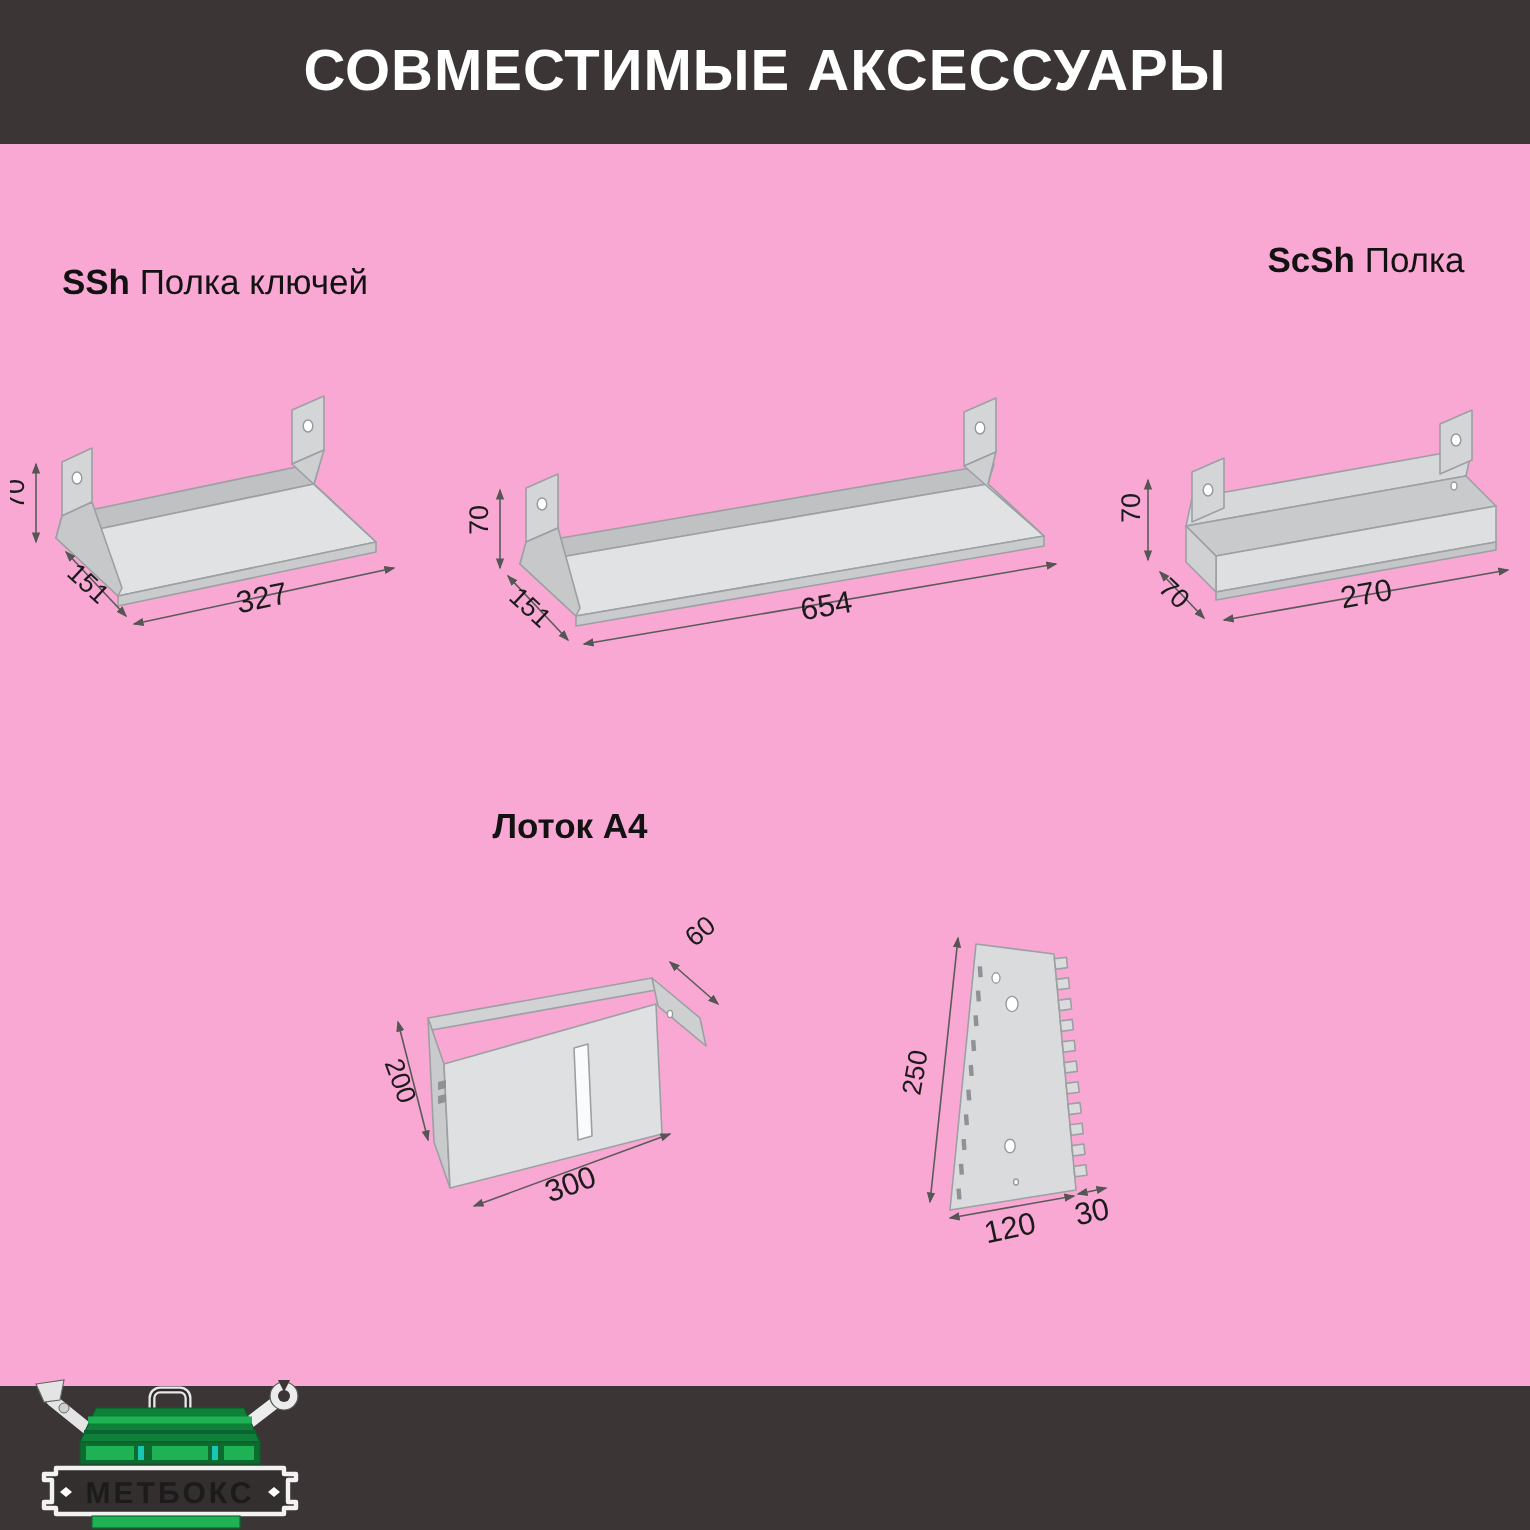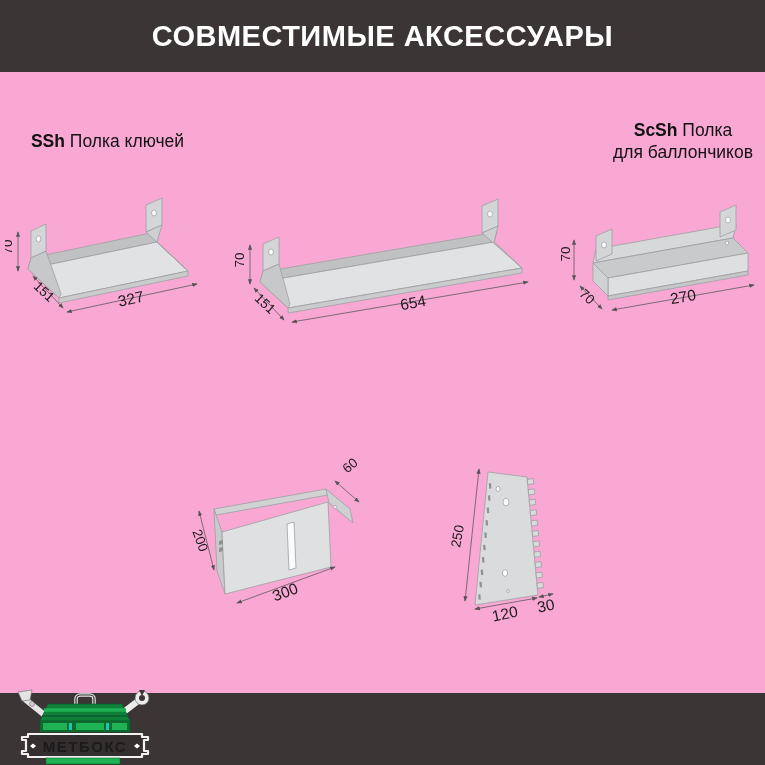--- a/index.html
+++ b/index.html
@@ -28,21 +28,20 @@
 
   <div class="bar header-bar">
     <div class="page-title">СОВМЕСТИМЫЕ АКСЕССУАРЫ</div>
   </div>
 
   <div class="plabel" style="left:15px;top:130px;width:185px">
     <b>SSh</b><span> Полка ключей</span>
   </div>
   <div class="plabel" style="left:584px;top:119px;width:198px">
     <b>ScSh</b><span> Полка</span><br>
-    <span>для баллончиков</span>
   </div>
 
   <svg class="fig" style="left:5px;top:192px" width="210" height="135" viewBox="0 0 210 135">
     <defs>
       <marker id="arw" markerWidth="8" markerHeight="8" refX="6" refY="4" orient="auto-start-reverse">
         <path d="M0,1.4 L7,4 L0,6.6 z" fill="#555"></path>
       </marker>
     </defs>
     <g>
       <polygon class="shape" points="23,77 152,50 155,39 26,66" fill="#bfc1c3"></polygon>
@@ -103,20 +102,23 @@
     <g>
       <line class="dl" x1="18" y1="48" x2="18" y2="88" marker-start="url(#arw)" marker-end="url(#arw)"></line>
       <line class="dl" x1="24" y1="94" x2="46" y2="117" marker-start="url(#arw)" marker-end="url(#arw)"></line>
       <line class="dl" x1="56" y1="118" x2="198" y2="93" marker-start="url(#arw)" marker-end="url(#arw)"></line>
     </g>
     <text class="dim" x="14" y="62" text-anchor="middle" transform="rotate(-90 14 62)">70</text>
     <text class="dim" x="28" y="108" text-anchor="middle" transform="rotate(43 28 108)">70</text>
     <text class="dimlg" x="128" y="110" text-anchor="middle" transform="rotate(-10 128 110)">270</text>
   </svg>
 
+  <div class="plabel" style="left:200px;top:402px;width:170px">
+    <b>Лоток А4</b><span></span>
+  </div>
 
   <svg class="fig" style="left:183px;top:445px" width="220" height="185" viewBox="0 0 220 185">
     <g>
       <polygon class="shape" points="31,64 143,44 145,50 33,70" fill="#d0d2d4"></polygon>
       <polygon class="shape" points="143,44 146,58 170,78 167,64" fill="#cdcfd1"></polygon>
       <polygon class="shape" points="31,64 39,87 42,149 34,126" fill="#c8cacc"></polygon>
       <polygon class="shape" points="39,87 145,57 148,122 42,149" fill="#dee0e2"></polygon>
       <polygon class="shape" points="104,79 111,77 113,123 106,125" fill="#fafbfc"></polygon>
       <polygon points="36,96 40,95 40,99 36,100" fill="#8f9193"></polygon>
       <polygon points="36,103 40,102 40,106 36,107" fill="#8f9193"></polygon>

